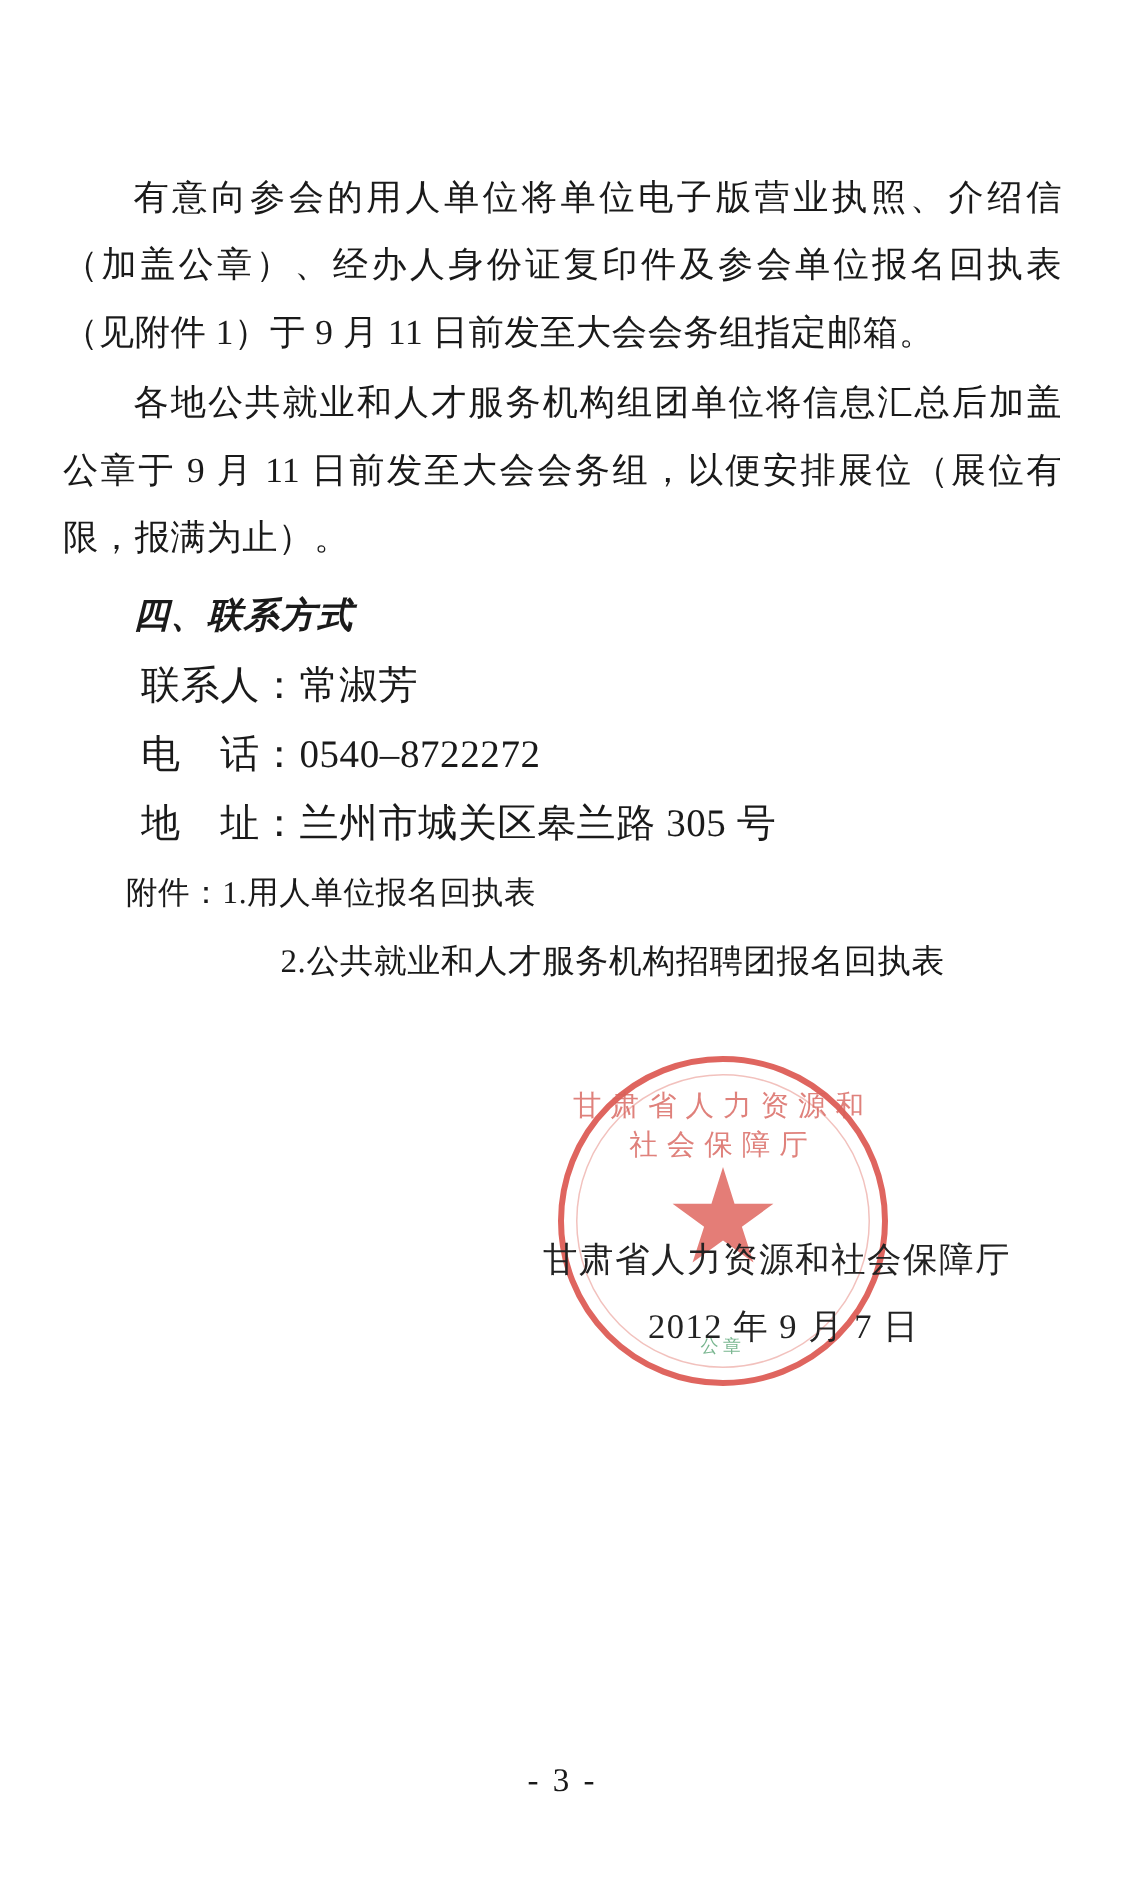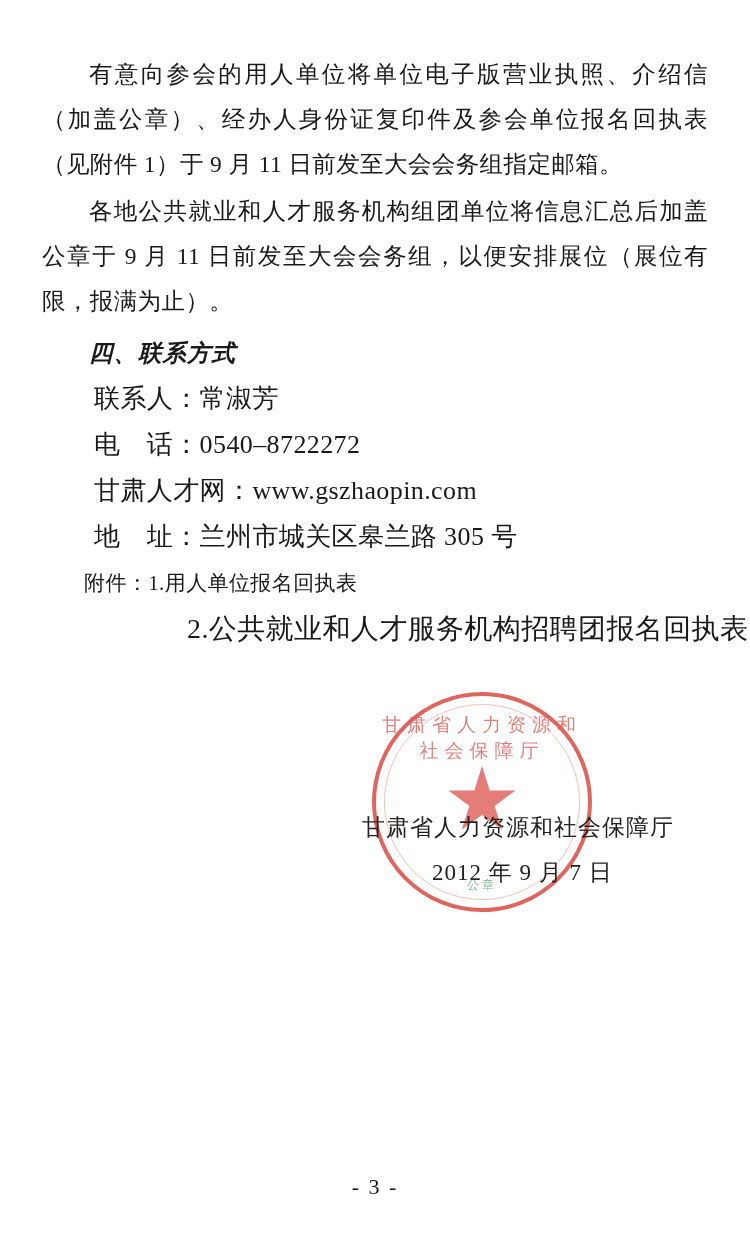--- a/index.html
+++ b/index.html
@@ -13,21 +13,21 @@
     font-family: "Liberation Serif", serif;
     color: #1a1a1a;
     position: relative;
     overflow: hidden;
   }
   .page {
     position: relative;
     width: 750px;
     height: 1240px;
     box-sizing: border-box;
-    padding: 52px 42px 0 42px;
+    padding: 110px 42px 0 42px;
   }
   .para {
     font-size: 23.5px;
     line-height: 45px;
     text-indent: 2em;
     text-align: justify;
     letter-spacing: 0.4px;
     margin: 0 0 2px 0;
   }
   .section-title {
@@ -52,21 +52,21 @@
     white-space: pre;
   }
   .attach-first {
     font-size: 21px;
     line-height: 46px;
     text-indent: 2em;
     letter-spacing: 0.4px;
     white-space: pre;
   }
   .attach-rest {
-    font-size: 28px;
+    font-size: 22px;
     line-height: 46px;
     padding-left: 145px;
     letter-spacing: 0.4px;
     white-space: pre;
   }
 
   
   .seal-area {
     position: relative;
     height: 230px;
@@ -163,21 +163,20 @@
 <div class="page">
 
   <p class="para">有意向参会的用人单位将单位电子版营业执照、介绍信（加盖公章）、经办人身份证复印件及参会单位报名回执表（见附件 1）于 9 月 11 日前发至大会会务组指定邮箱。</p>
   <p class="para">各地公共就业和人才服务机构组团单位将信息汇总后加盖公章于 9 月 11 日前发至大会会务组，以便安排展位（展位有限，报满为止）。</p>
 
   <h2 class="section-title">四、联系方式</h2>
 
   <ul class="contact-list">
     <li class="contact-line">联系人：常淑芳</li>
     <li class="contact-line">电　话：0540–8722272</li>
-    <li class="contact-line">甘肃人才网：www.gszhaopin.com</li>
     <li class="contact-line">地　址：兰州市城关区皋兰路 305 号</li>
   </ul>
 
   <div class="attach-first">附件：1.用人单位报名回执表</div>
   <div class="attach-rest">2.公共就业和人才服务机构招聘团报名回执表</div>
 
   <div class="seal-area">
     <div class="seal">
       <div class="seal-inner"></div>
       <div class="seal-text-top">甘肃省人力资源和社会保障厅</div>

